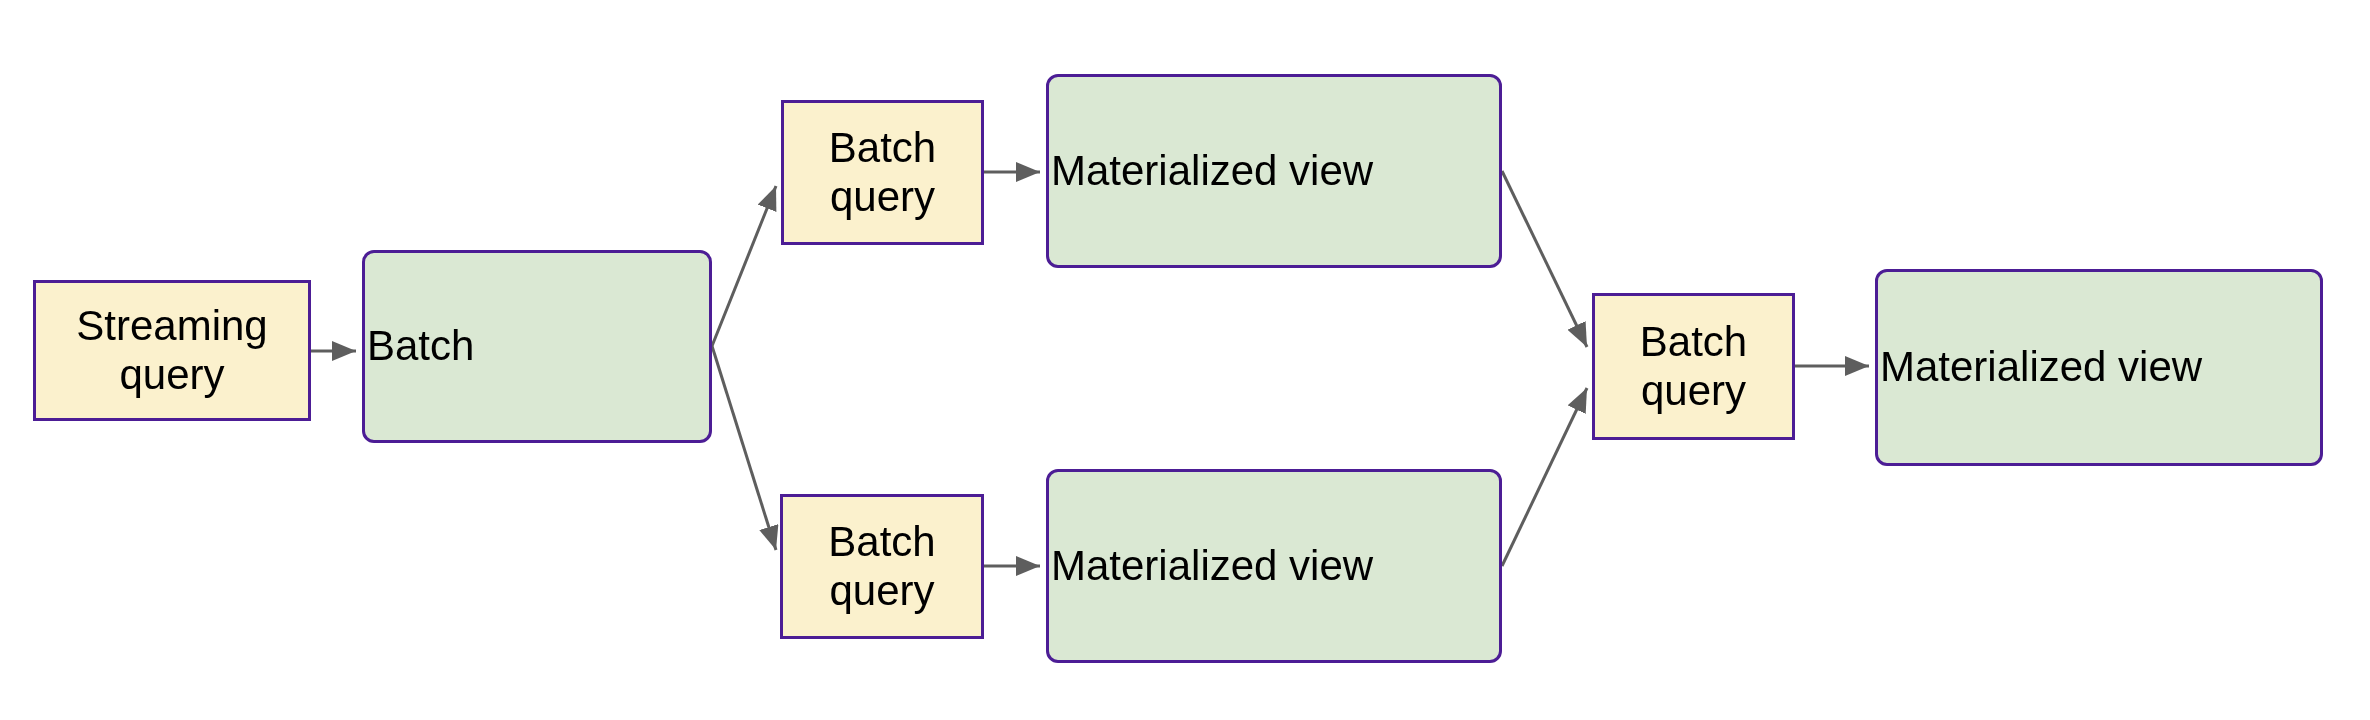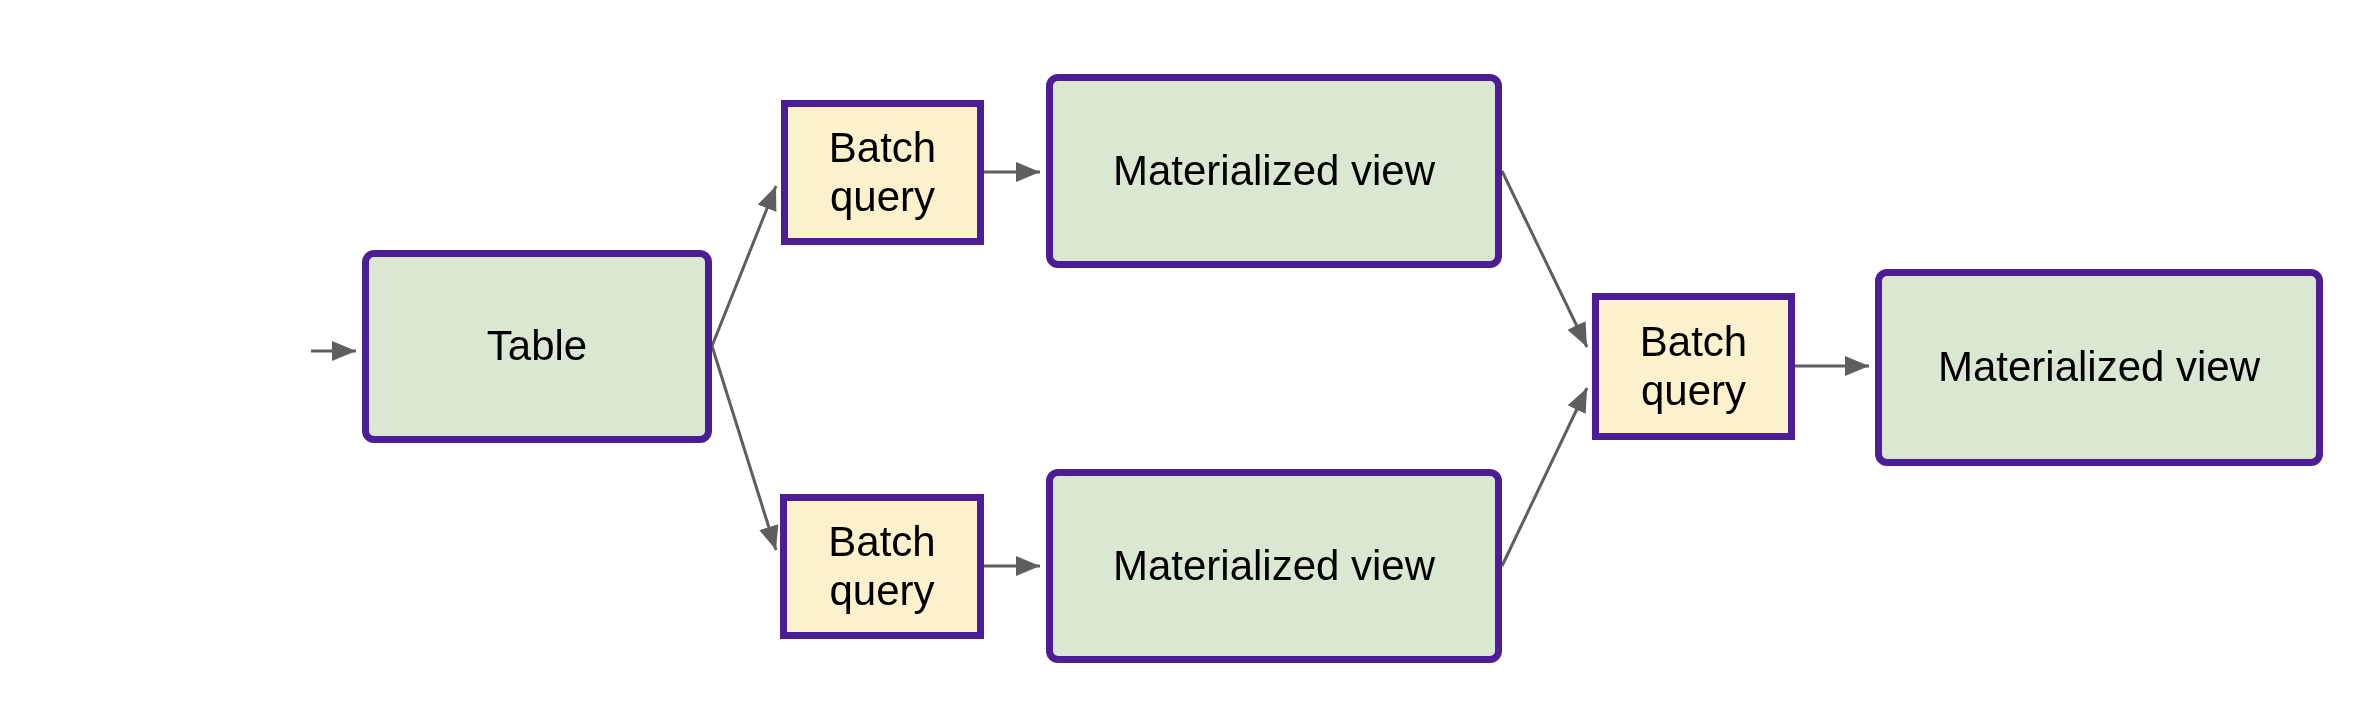--- a/index.html
+++ b/index.html
@@ -18,29 +18,29 @@
   .edges-layer {
     position: absolute;
     left: 0;
     top: 0;
     width: 2370px;
     height: 720px;
   }
   .node {
     position: absolute;
     box-sizing: border-box;
-    border: 7px solid #4c1d95;
+    border: 3px solid #4c1d95;
     display: flex;
     align-items: center;
-    justify-content: center;
+    justify-content: flex-start;
     text-align: center;
     color: #000000;
     font-size: 42px;
     line-height: 1.15;
-    padding: 6px 10px;
+    padding: 6px 2px;
   }
   .node--query {
     background: #fbf1cd;
     border-radius: 0;
   }
   .node--data {
     background: #dae8d3;
     border-radius: 12px;
   }
   .node-label {
@@ -63,23 +63,26 @@
       <line x1="712" y1="346" x2="776" y2="186" marker-end="url(#arrowhead)"></line>
       <line x1="712" y1="346" x2="776" y2="550" marker-end="url(#arrowhead)"></line>
       <line x1="982" y1="172" x2="1040" y2="172" marker-end="url(#arrowhead)"></line>
       <line x1="982" y1="566" x2="1040" y2="566" marker-end="url(#arrowhead)"></line>
       <line x1="1502" y1="171" x2="1587" y2="347" marker-end="url(#arrowhead)"></line>
       <line x1="1502" y1="566" x2="1587" y2="388" marker-end="url(#arrowhead)"></line>
       <line x1="1795" y1="366" x2="1869" y2="366" marker-end="url(#arrowhead)"></line>
     </g>
   </svg>
 
+  <div class="node node--query" style="left:33px;   top:280px; width:278px; height:141px;">
+    <span class="node-label">Streaming query</span>
+  </div>
 
   <div class="node node--data" style="left:362px;  top:250px; width:350px; height:193px;">
-    <span class="node-label">Table</span>
+    <span class="node-label">Batch</span>
   </div>
 
   <div class="node node--query" style="left:781px;  top:100px; width:203px; height:145px;">
     <span class="node-label">Batch query</span>
   </div>
 
   <div class="node node--data" style="left:1046px; top:74px;  width:456px; height:194px;">
     <span class="node-label">Materialized view</span>
   </div>
 

